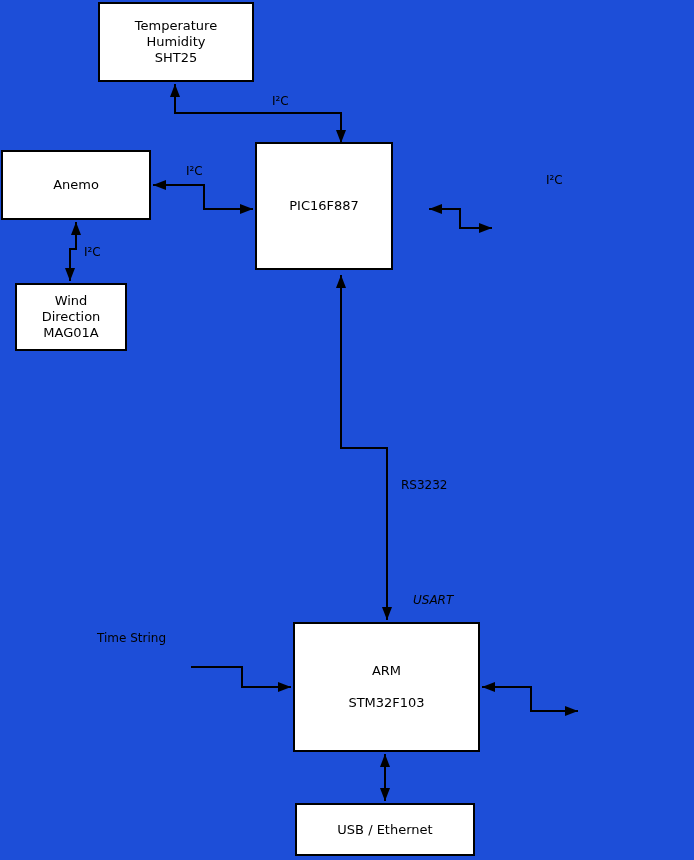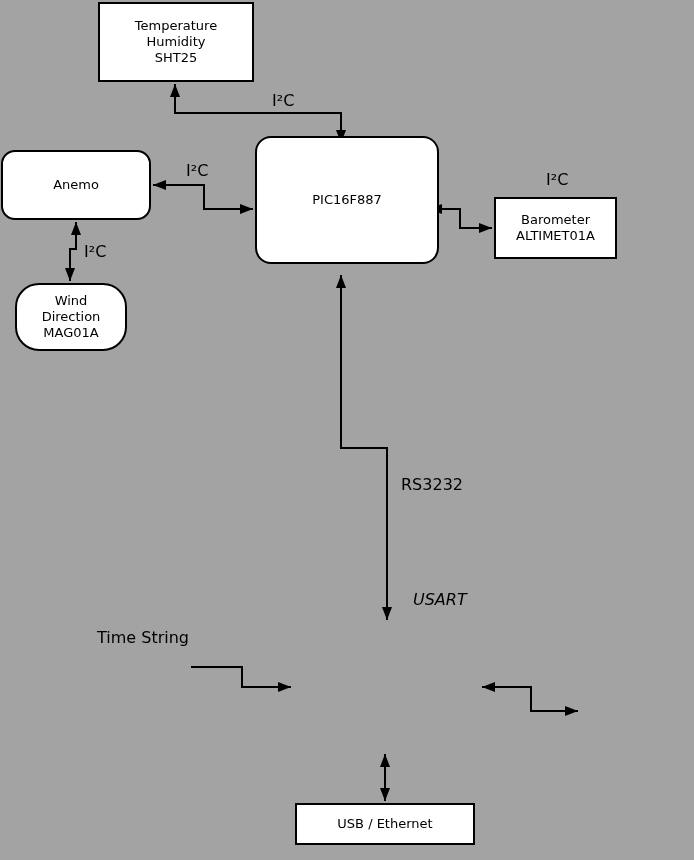--- a/index.html
+++ b/index.html
@@ -5,21 +5,21 @@
   html, body {
     margin: 0;
     padding: 0;
     background: #ffffff;
     font-family: "DejaVu Sans", "Liberation Sans", sans-serif;
   }
   #canvas {
     position: relative;
     width: 694px;
     height: 860px;
-    background: #a3a3a3;
+    background: #1d4ed8;
     overflow: hidden;
     color: #000000;
   }
   #wires {
     position: absolute;
     left: 0; top: 0;
     width: 694px; height: 860px;
   }
   .box {
     position: absolute;
@@ -30,35 +30,35 @@
     align-items: center;
     justify-content: center;
     text-align: center;
     white-space: pre-line;
     font-size: 13px;
     line-height: 16px;
     color: #000000;
   }
   .lbl {
     position: absolute;
-    font-size: 16px;
+    font-size: 12px;
     line-height: 16px;
     color: #000000;
     white-space: nowrap;
   }
   
   #box-temperature { left: 98px;  top: 2px;   width: 156px; height: 80px; }
-  #box-anemo       { left: 1px;   top: 150px; width: 150px; height: 70px; border-radius: 14px; }
-  #box-wind        { left: 15px;  top: 283px; width: 112px; height: 68px; border-radius: 24px; }
-  #box-pic         { left: 255px; top: 136px; width: 184px; height: 128px; border-radius: 16px; }
+  #box-anemo       { left: 1px;   top: 150px; width: 150px; height: 70px; }
+  #box-wind        { left: 15px;  top: 283px; width: 112px; height: 68px; }
+  #box-pic         { left: 255px; top: 142px; width: 138px; height: 128px; }
   #box-barometer   { left: 494px; top: 197px; width: 123px; height: 62px; }
   #box-gps         { left: 79px;  top: 637px; width: 111px; height: 61px; }
   #box-arm         { left: 293px; top: 622px; width: 187px; height: 130px; }
   #box-sdcard      { left: 580px; top: 683px; width: 112px; height: 58px; }
-  #box-usb         { left: 295px; top: 803px; width: 180px; height: 42px; }
+  #box-usb         { left: 295px; top: 803px; width: 180px; height: 53px; }
   
   #lbl-i2c-temp    { left: 272px; top: 93px; }
   #lbl-i2c-anemo   { left: 186px; top: 163px; }
   #lbl-i2c-wind    { left: 84px;  top: 244px; }
   #lbl-i2c-baro    { left: 546px; top: 172px; }
   #lbl-rs3232      { left: 401px; top: 477px; }
   #lbl-usart       { left: 413px; top: 592px; font-style: italic; }
   #lbl-time-string { left: 97px;  top: 630px; }
 </style>
 </head>
@@ -85,22 +85,23 @@
   </svg>
 
   <div class="box" id="box-temperature">Temperature
 Humidity
 SHT25</div>
   <div class="box" id="box-anemo">Anemo</div>
   <div class="box" id="box-wind">Wind
 Direction
 MAG01A</div>
   <div class="box" id="box-pic">PIC16F887</div>
-  <div class="box" id="box-barometer">Barometer
-ALTIMET01A</div>
+  <div class="box" id="box-arm">ARM
+
+STM32F103</div>
   <div class="box" id="box-usb">USB / Ethernet</div>
 
   <div class="lbl" id="lbl-i2c-temp">I²C</div>
   <div class="lbl" id="lbl-i2c-anemo">I²C</div>
   <div class="lbl" id="lbl-i2c-wind">I²C</div>
   <div class="lbl" id="lbl-i2c-baro">I²C</div>
   <div class="lbl" id="lbl-rs3232">RS3232</div>
   <div class="lbl" id="lbl-usart">USART</div>
   <div class="lbl" id="lbl-time-string">Time String</div>
 

